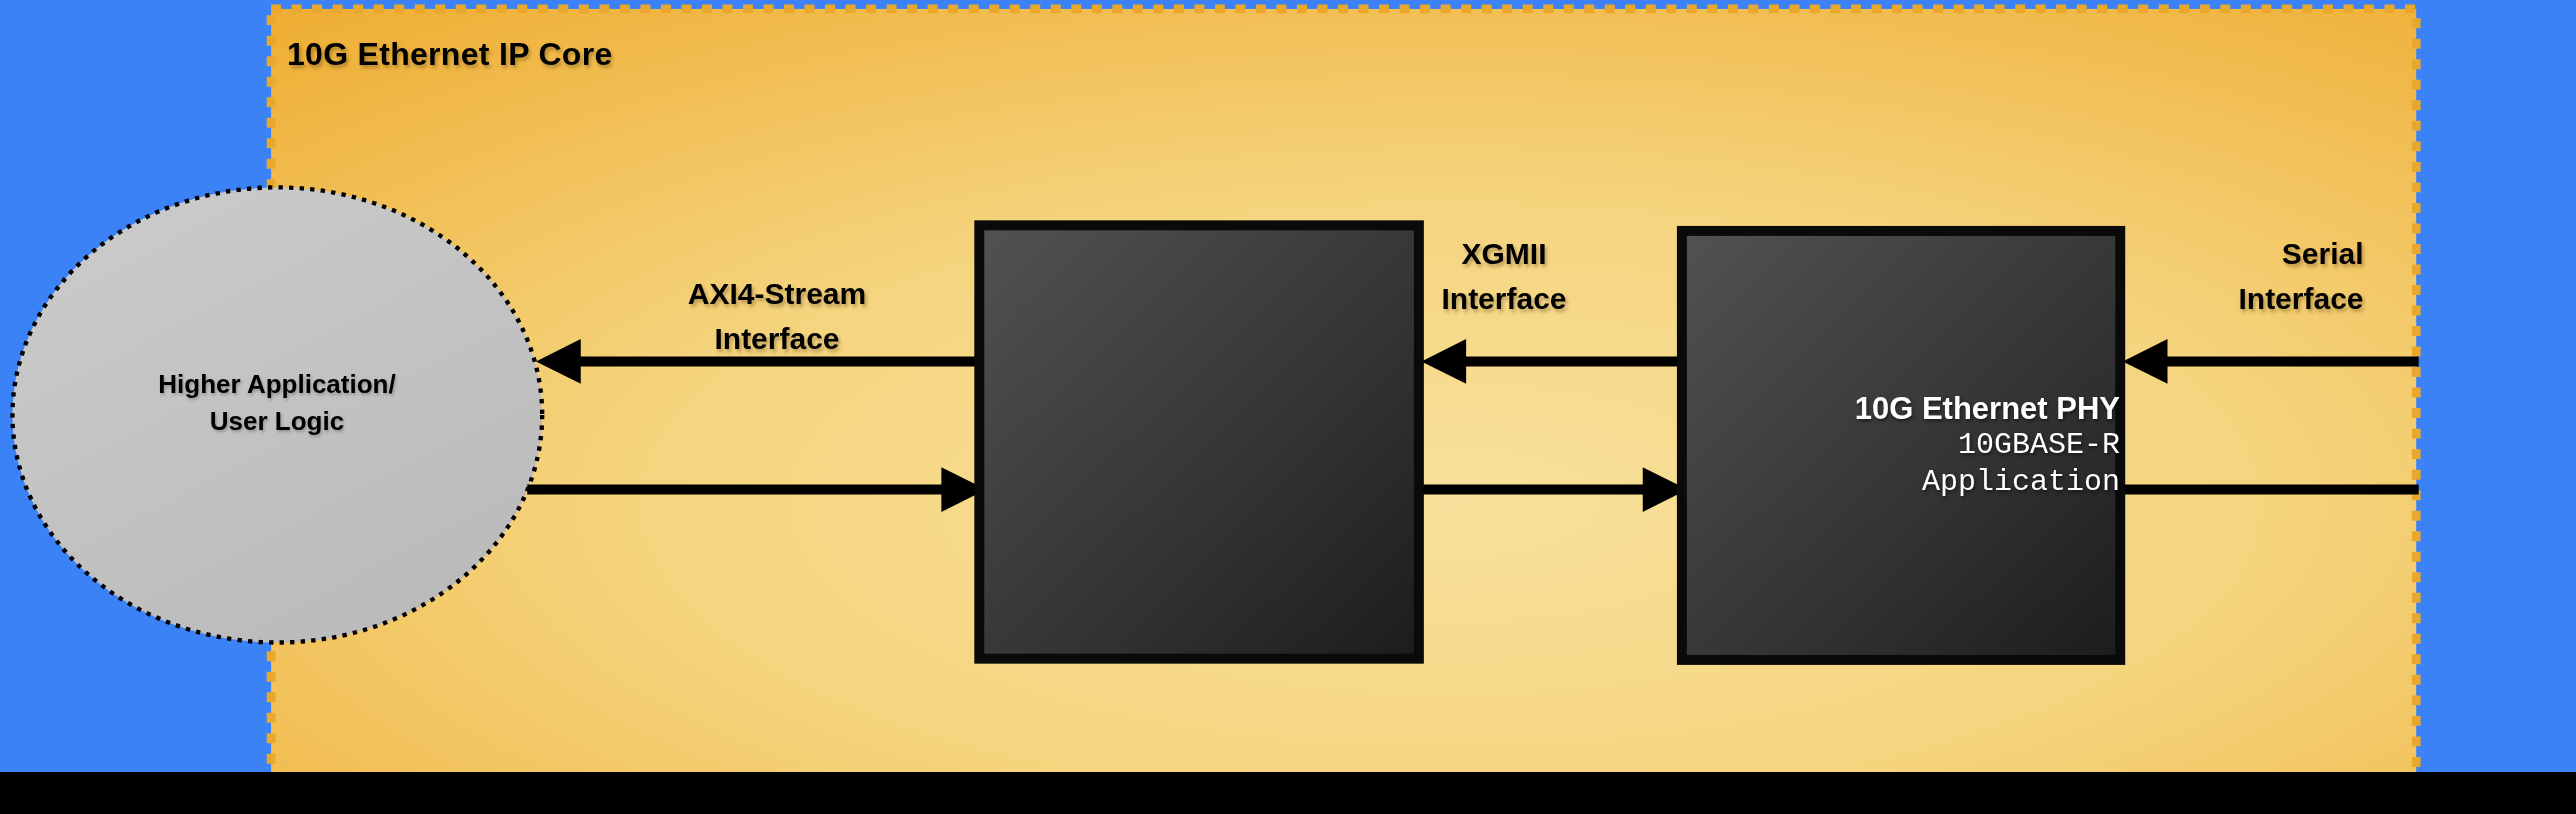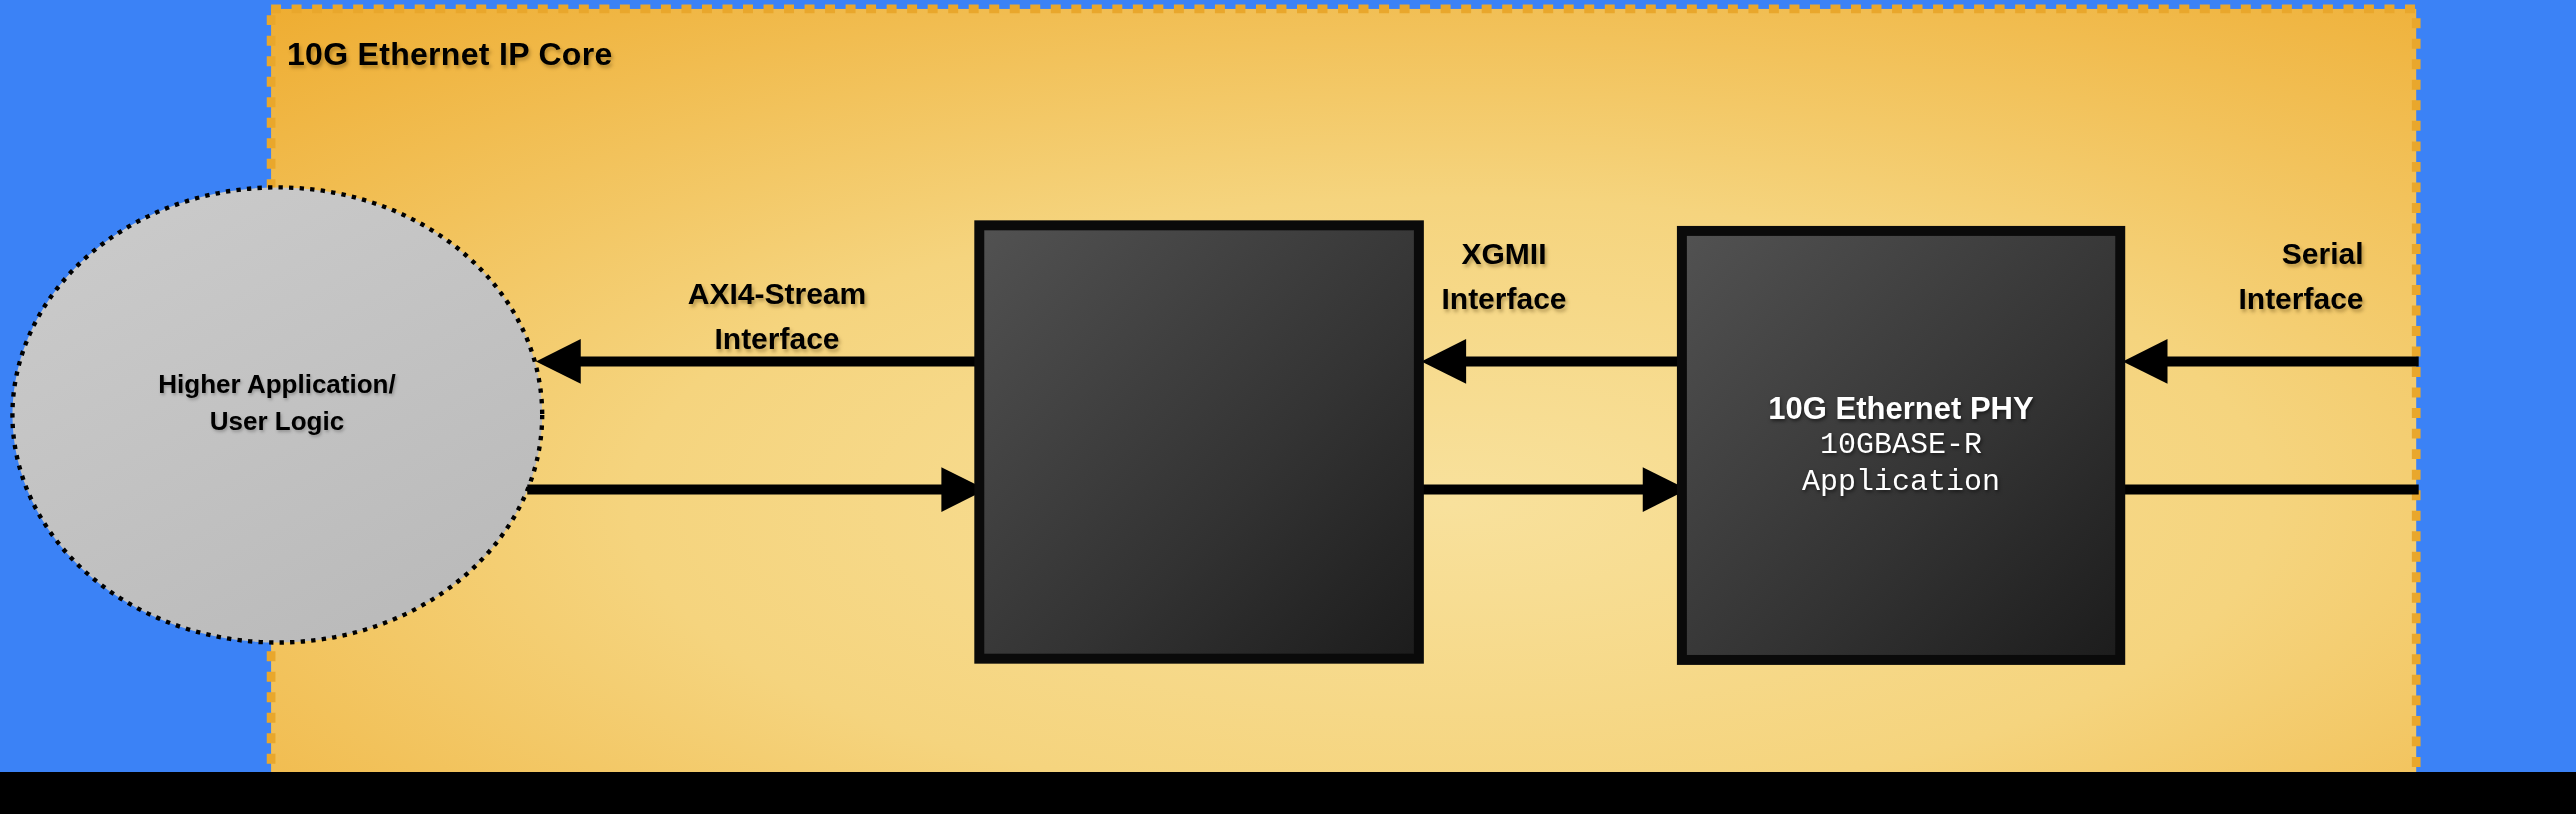--- a/index.html
+++ b/index.html
@@ -34,21 +34,21 @@
   .ellipse-label {
     left: 277px; top: 366px;
     font-size: 26px;
     line-height: 37px;
     transform: translateX(-50%);
     text-shadow: 1.2px 1.9px 3.1px rgba(0,0,0,0.25);
   }
   .block-label {
     display: flex;
     flex-direction: column;
-    align-items: center;
+    align-items: flex-end;
     justify-content: center;
     color: #fff;
     text-align: center;
     text-shadow: 1.2px 1.9px 3.7px rgba(0,0,0,0.55);
   }
   .block-label .bold-line { font-weight: bold; font-size: 31px; line-height: 37px; }
   .block-label .reg-line  { font-weight: normal; font-size: 30px; line-height: 37px; font-family: Liberation Mono, monospace; }
 </style>
 </head>
 <body>

